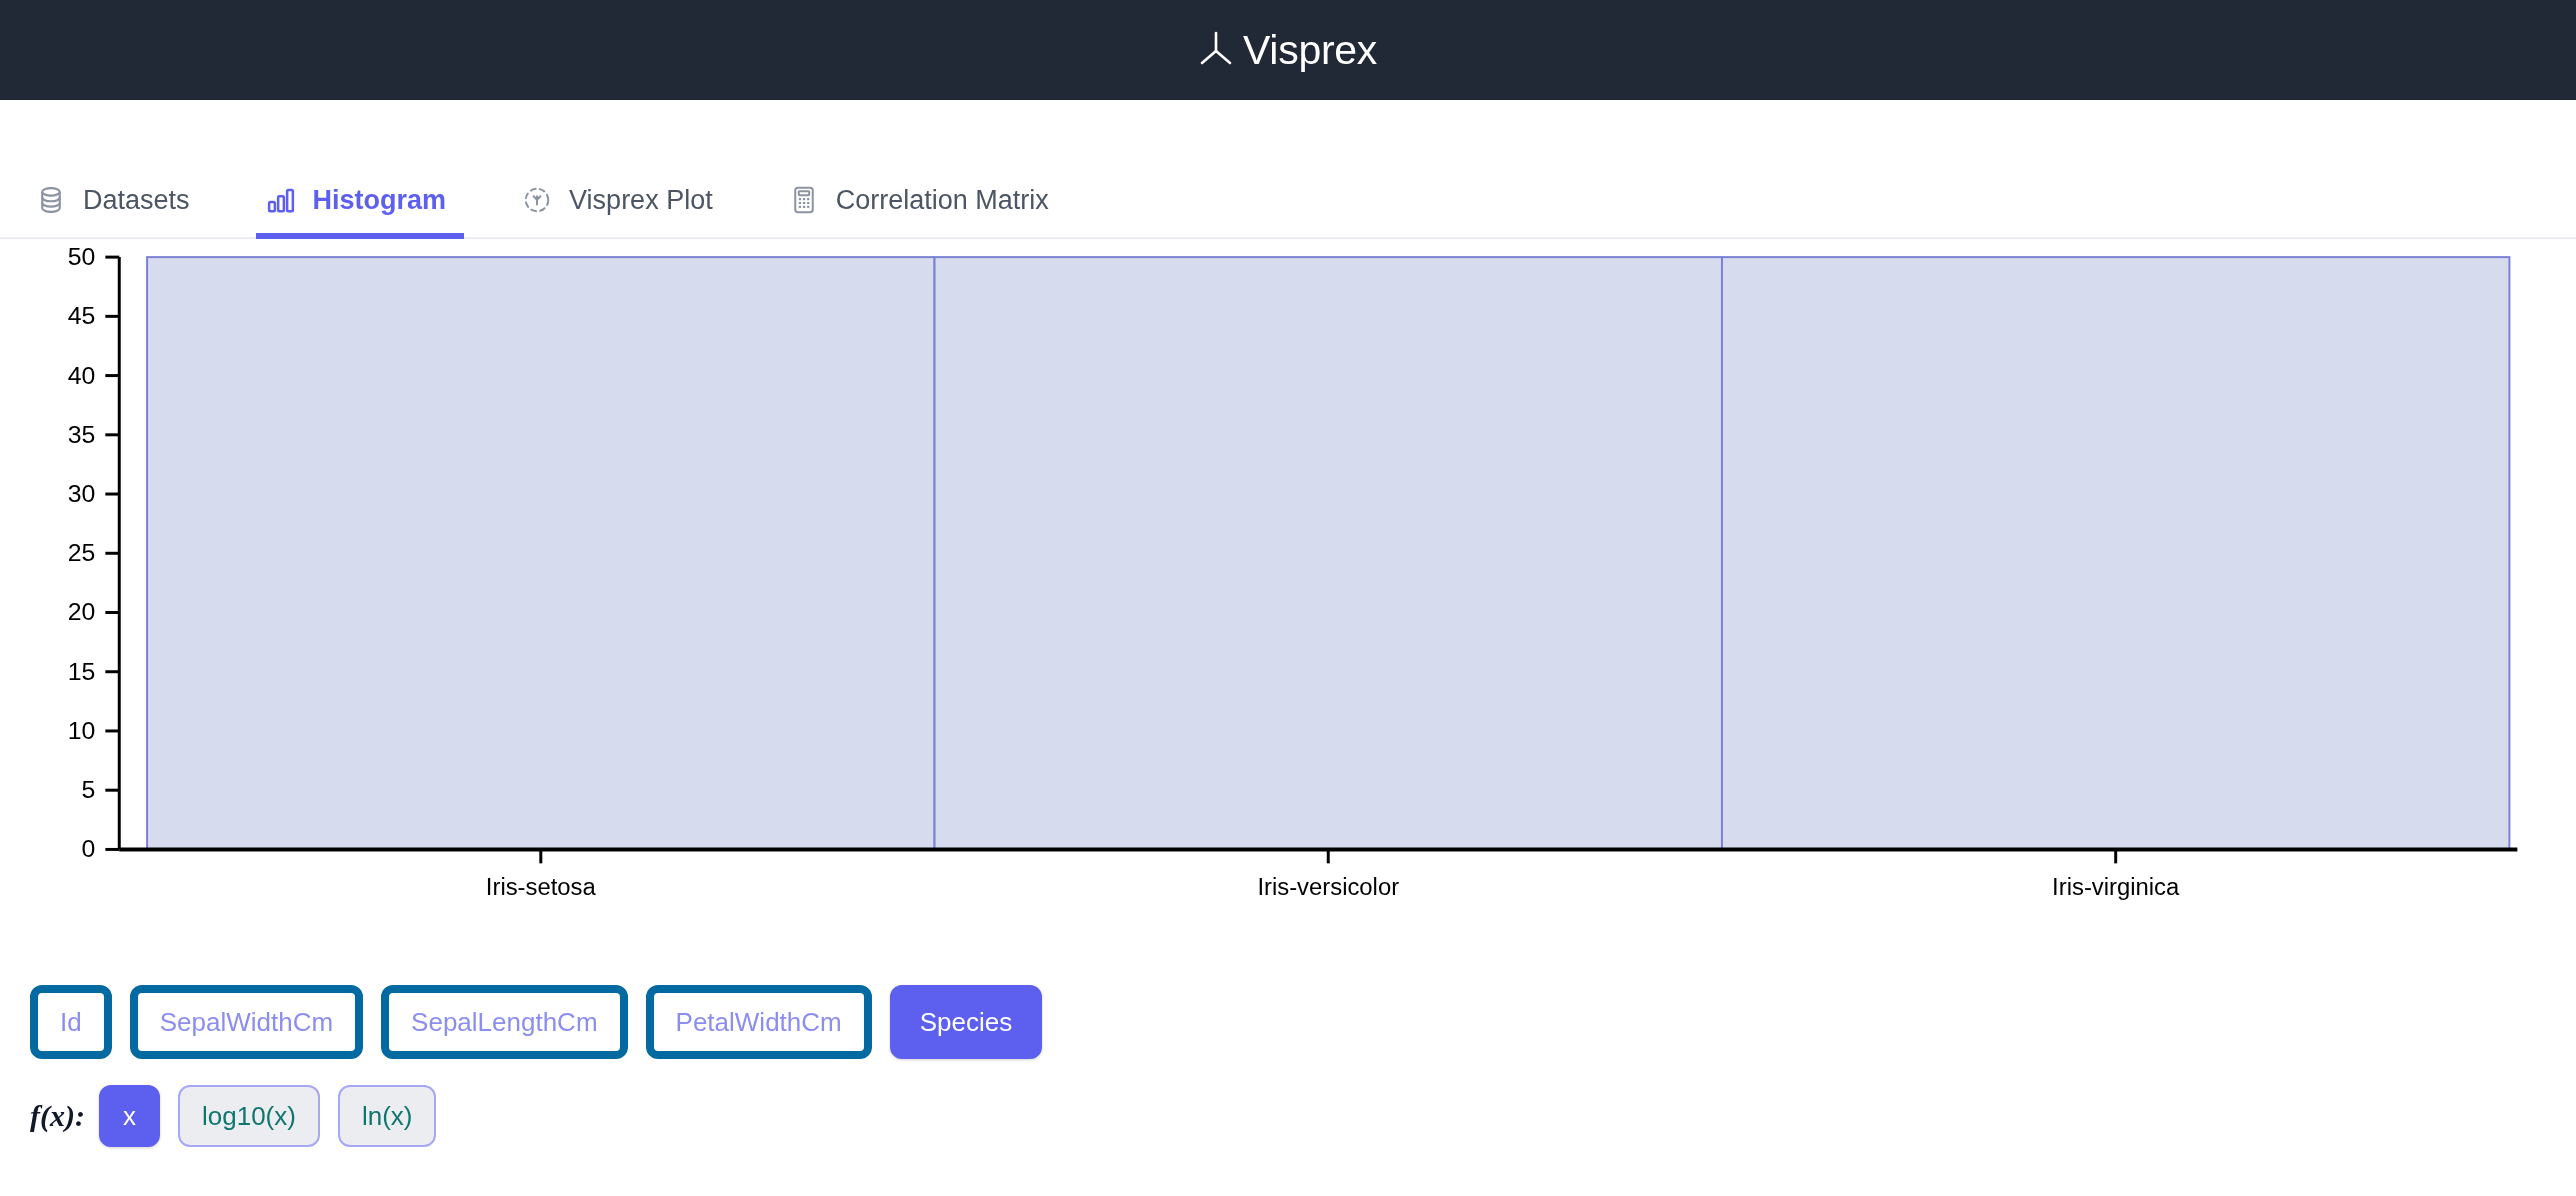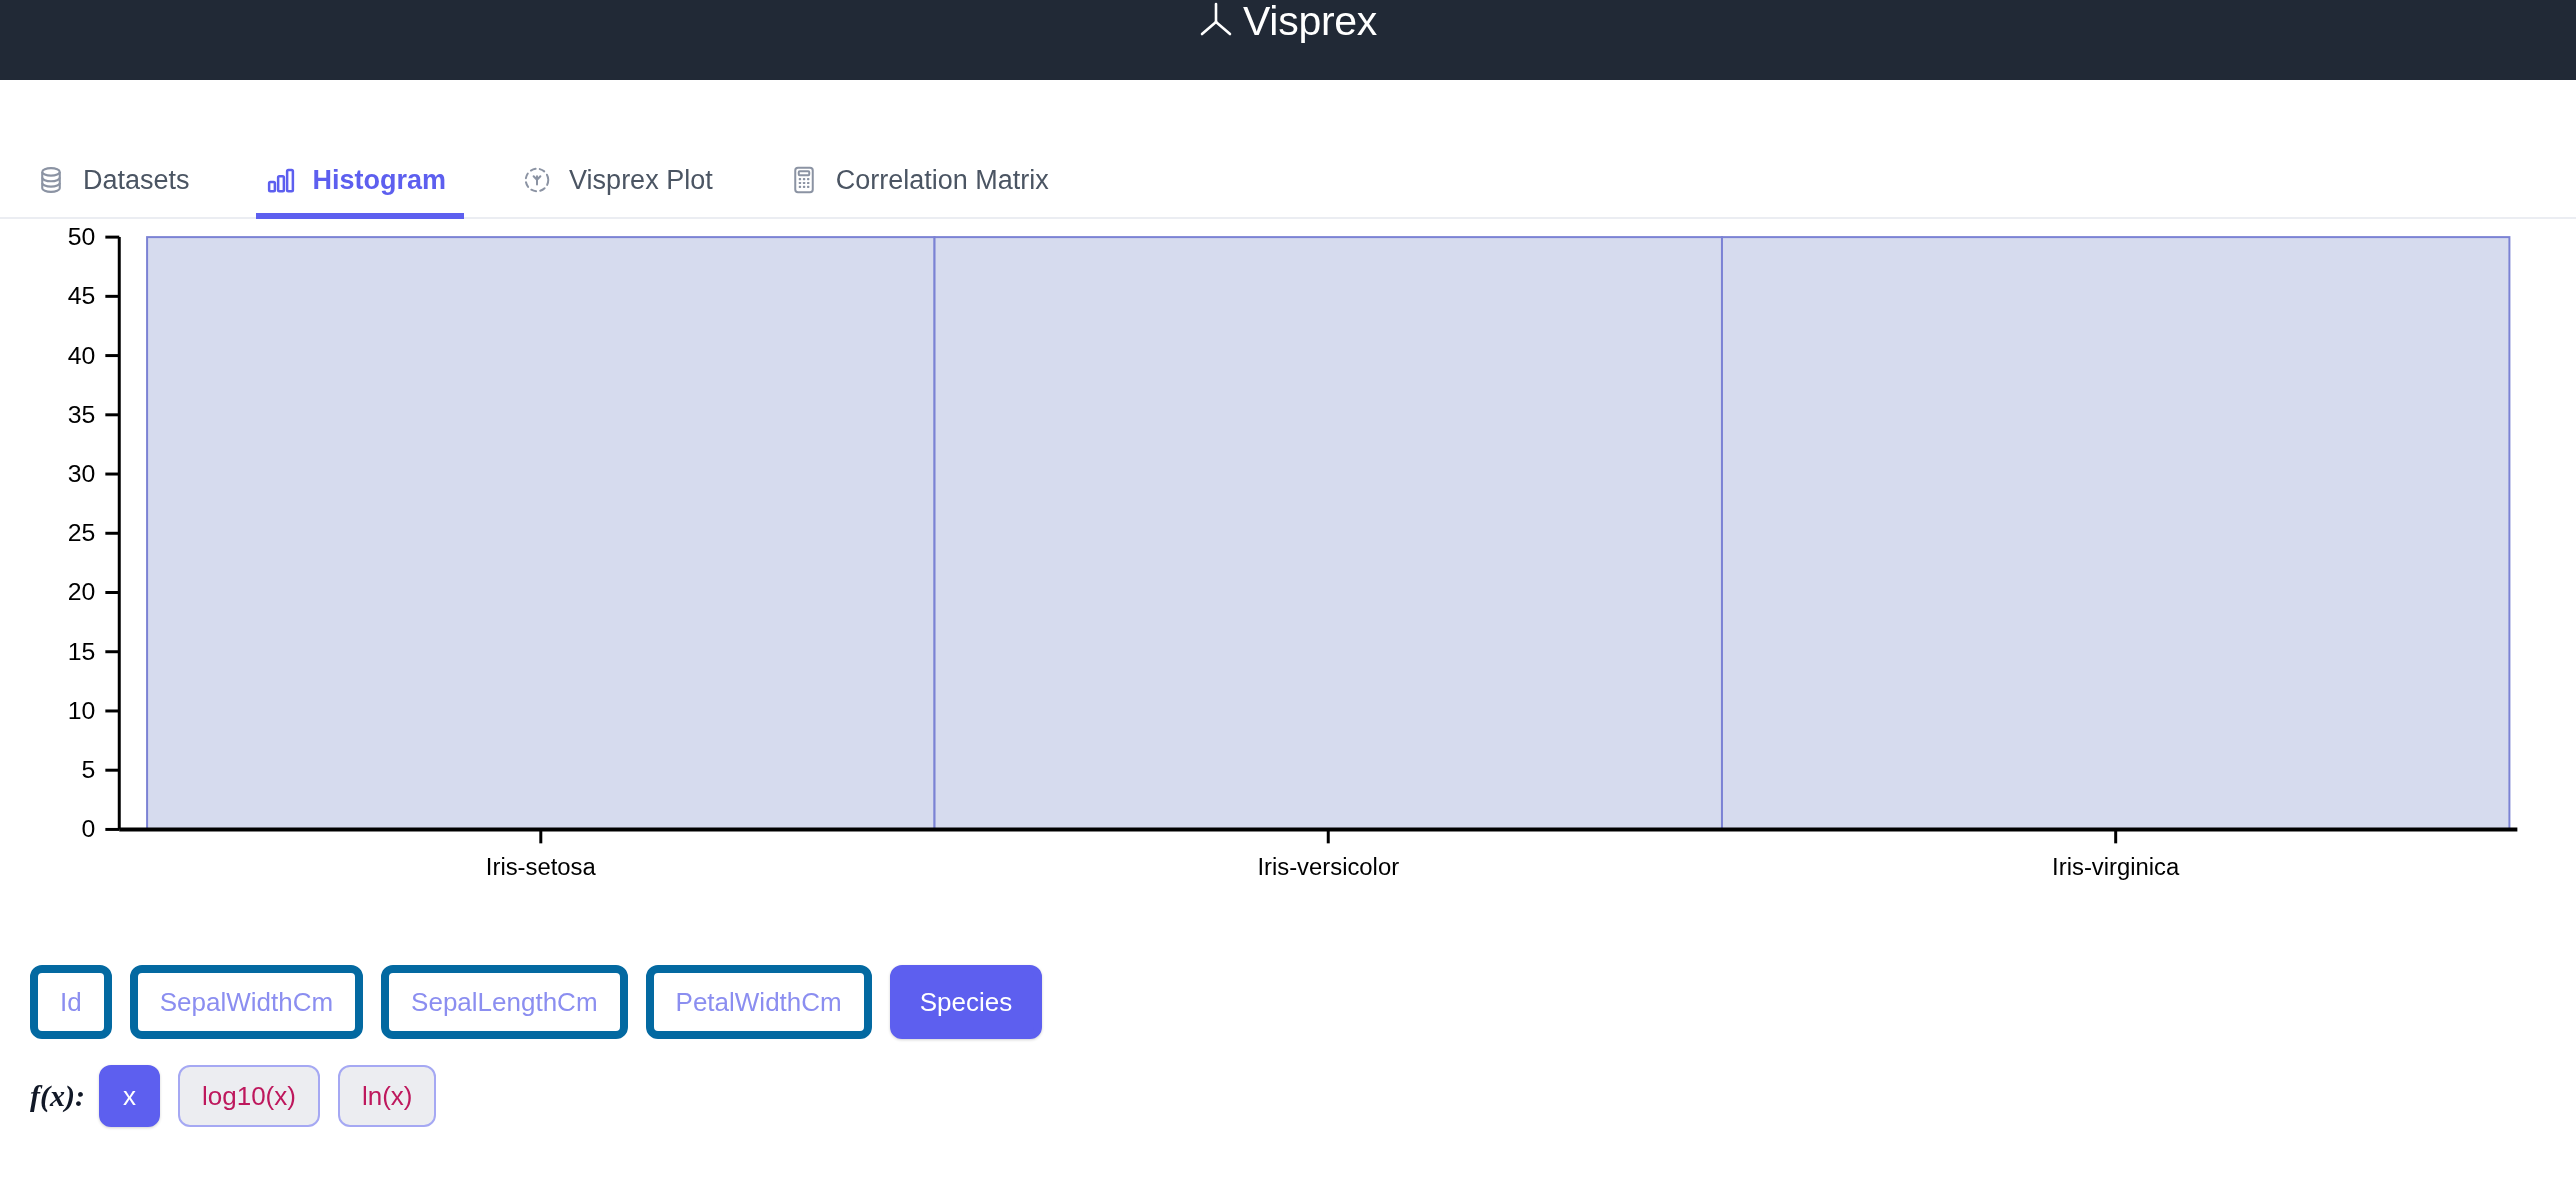--- a/index.html
+++ b/index.html
@@ -5,24 +5,24 @@
   * { box-sizing: border-box; margin: 0; padding: 0; }
   html, body {
     width: 2576px; height: 1197px;
     background: #ffffff;
     font-family: "Liberation Sans", sans-serif;
     overflow: hidden;
   }
 
   
   .app-header {
-    height: 80px;
+    height: 100px;
     background: #212936;
     display: flex;
-    align-items: flex-start;
+    align-items: center;
     justify-content: center;
   }
   .brand {
     display: flex;
     align-items: center;
     gap: 10px;
   }
   .brand-logo { display: block; }
   .brand-name {
     color: #ffffff;
@@ -121,21 +121,21 @@
     font-family: "Liberation Serif", serif;
     font-style: italic;
     font-weight: 700;
     font-size: 30px;
     color: #111827;
     margin-right: 4px;
   }
   .pill.fx {
     background: #ecedf1;
     border: 2px solid #a5a8f3;
-    color: #be185d;
+    color: #0f766e;
   }
   .pill.fx.active {
     background: #5d5fef;
     border-color: #5d5fef;
     color: #ffffff;
   }
 </style>
 </head>
 <body>
 

